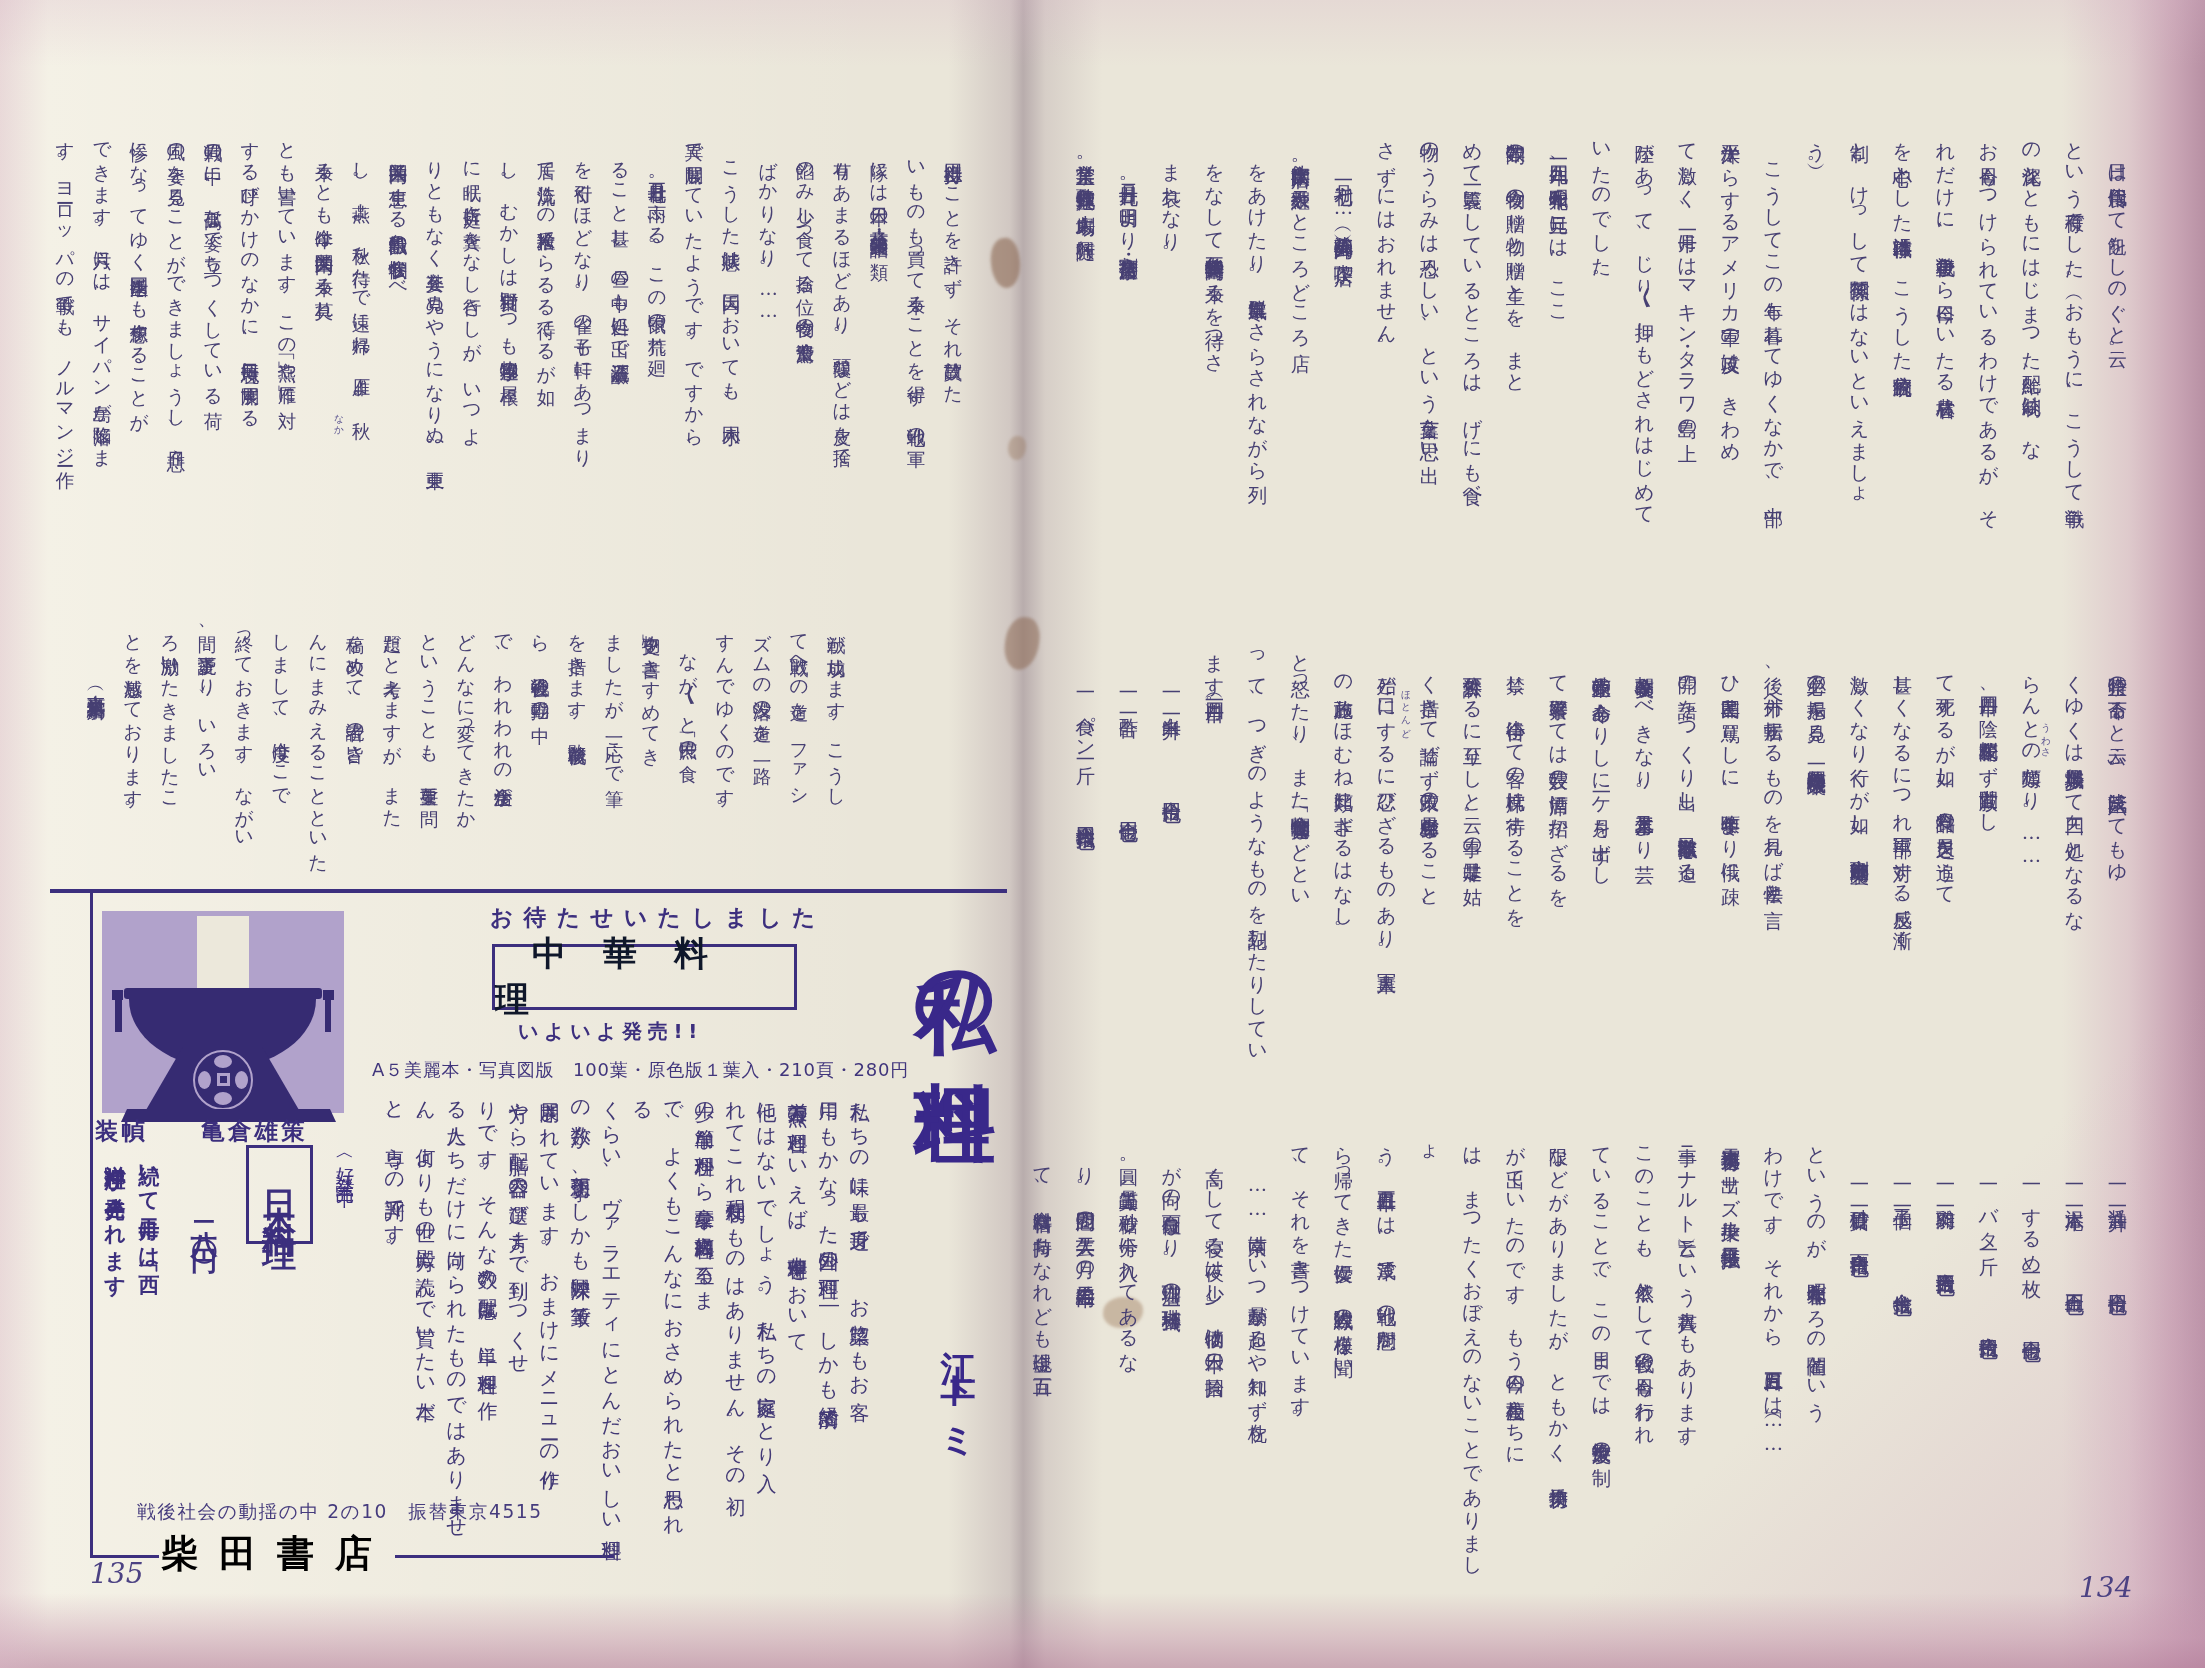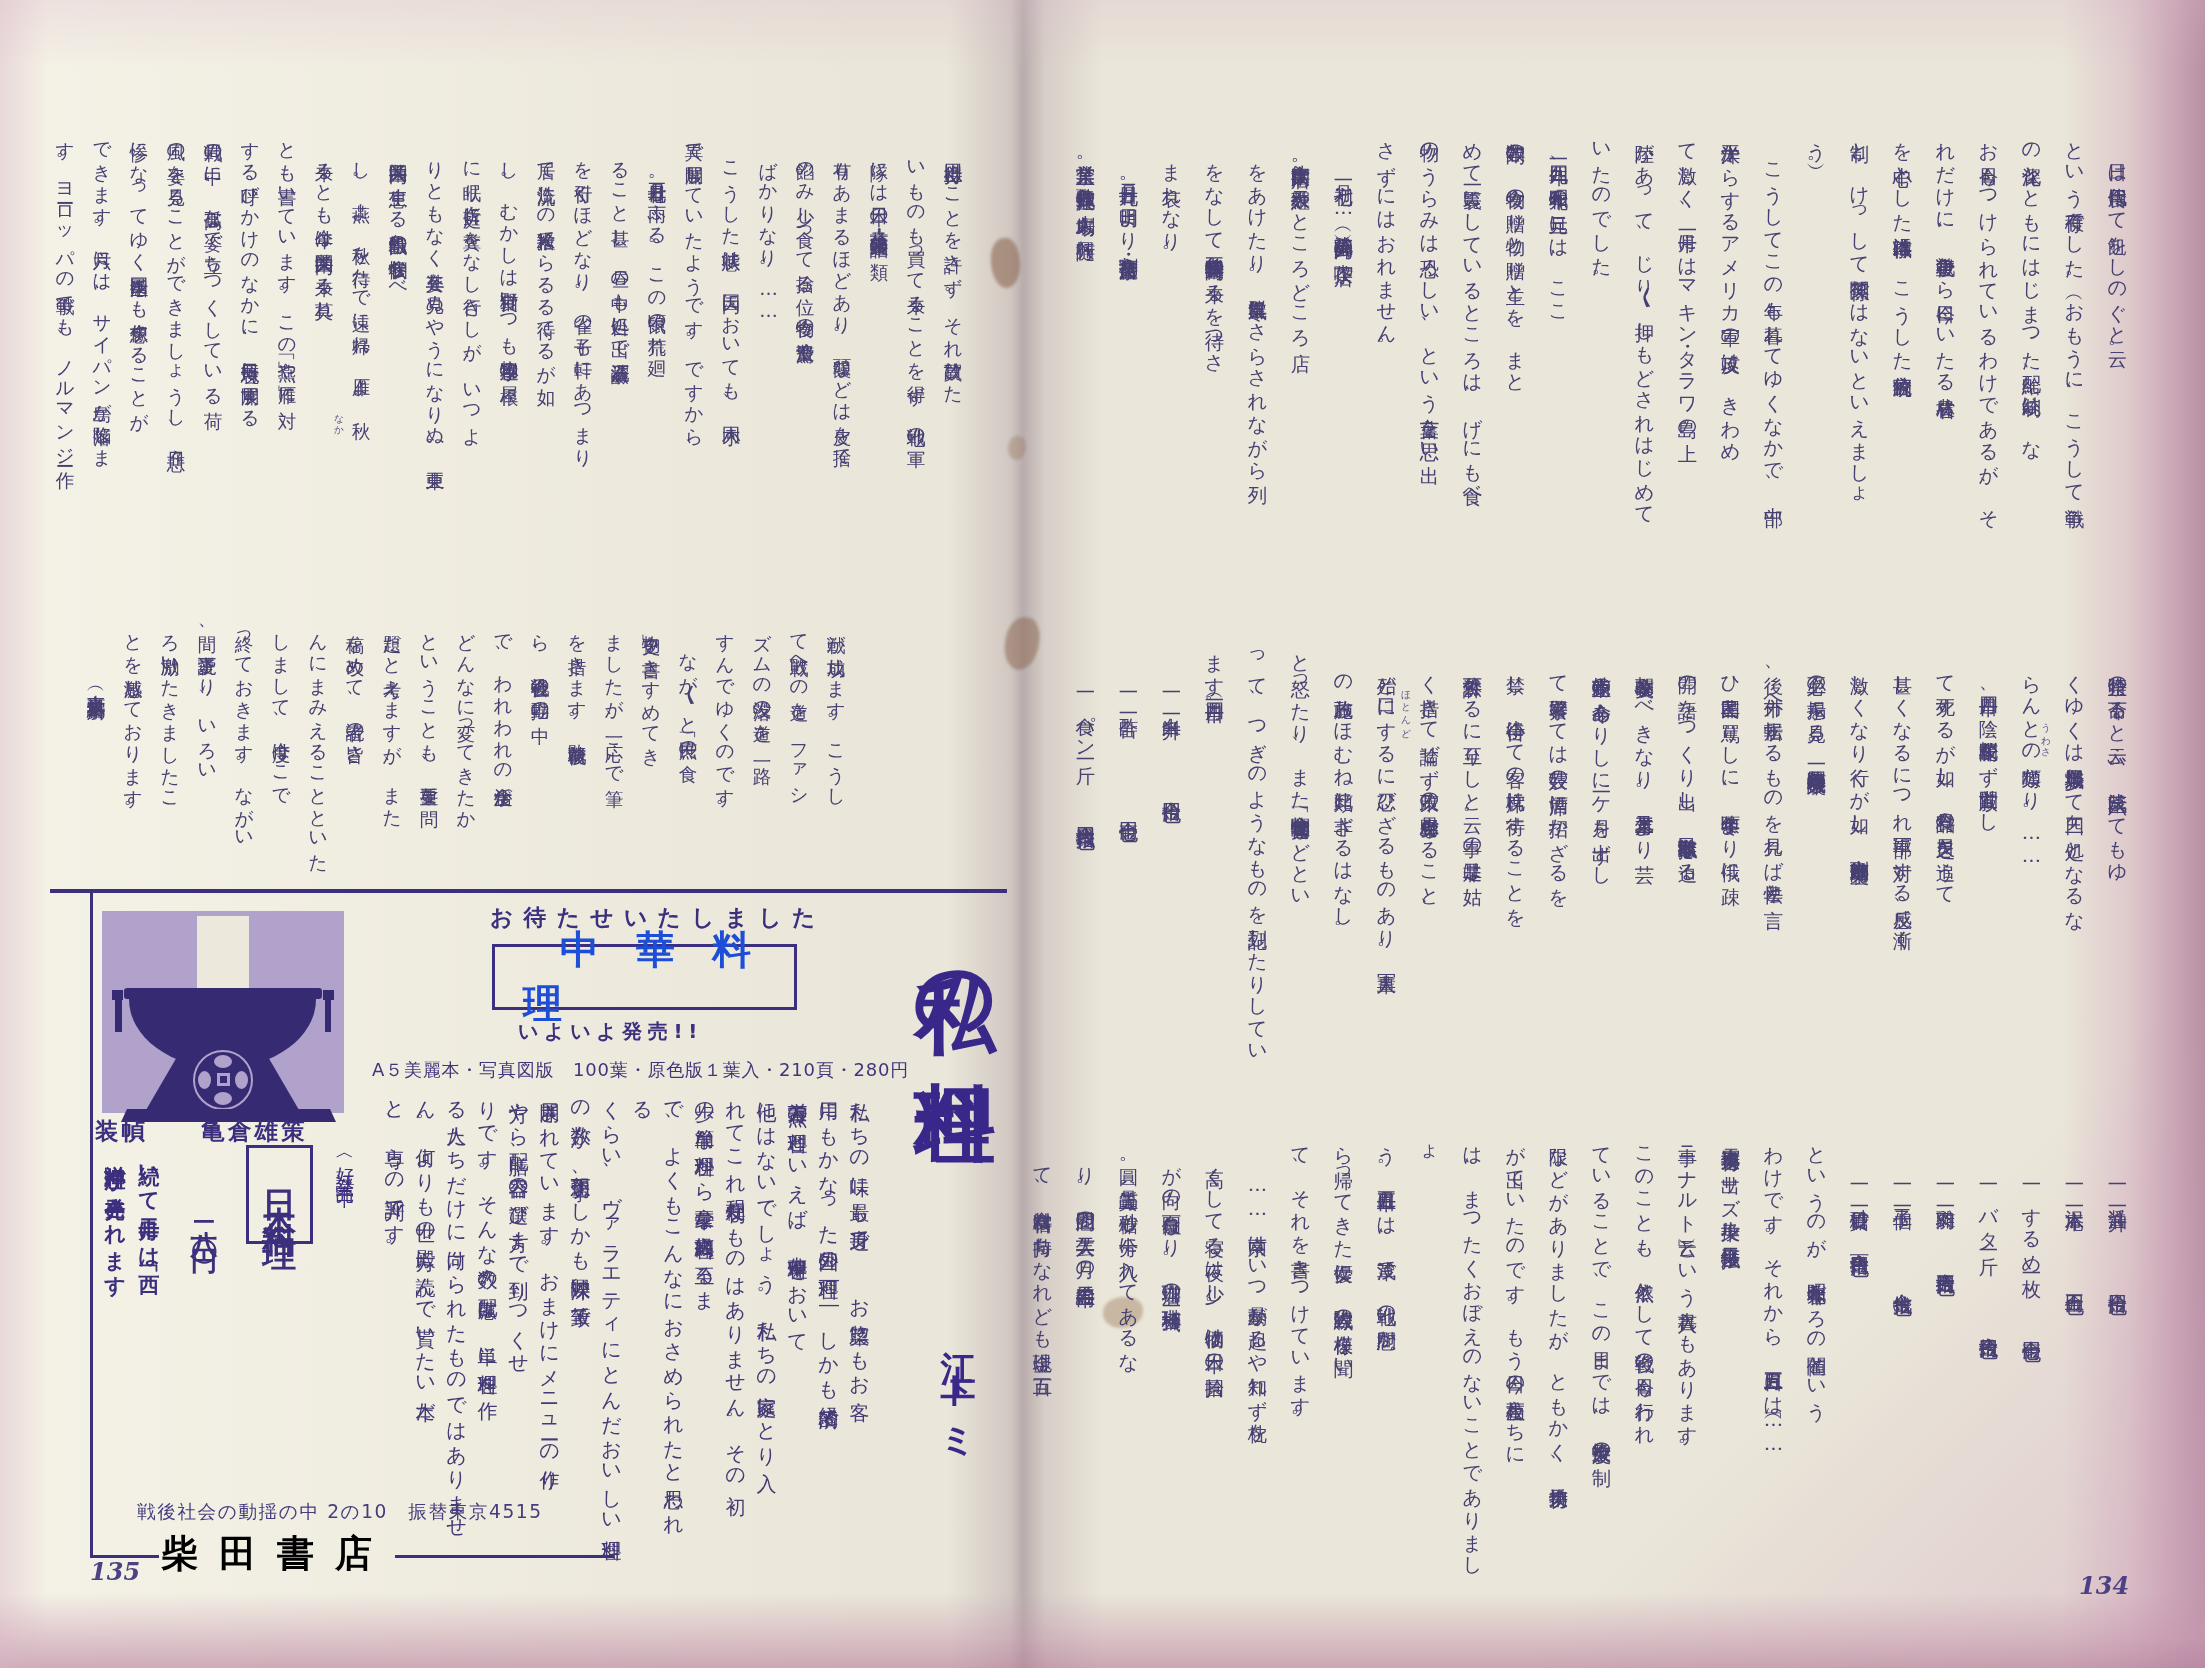--- a/index.html
+++ b/index.html
@@ -21,33 +21,33 @@
   .b4{left:1008px;top:436px;width:18px;height:24px;background:#9a7a60;opacity:.4;filter:blur(1.6px);}
 
   
   .vtext{position:absolute;writing-mode:vertical-rl;white-space:pre-wrap;
     color:#474073;text-orientation:upright;}
   .rp-row{font-size:19.4px;line-height:43px;letter-spacing:0.8px;height:445px;}
   .lp-row{font-size:18.6px;line-height:37px;letter-spacing:0.8px;height:445px;}
   .lp-row2{font-size:18.6px;line-height:37px;letter-spacing:0.8px;height:266px;}
   .furi{position:absolute;writing-mode:vertical-rl;font-size:9.7px;color:#5a5390;letter-spacing:1.6px;}
 
-  .pagenum{position:absolute;font-style:italic;font-size:24px;color:#4c4283;
-    font-family:"DejaVu Serif",serif;font-weight:bold;}
+  .pagenum{position:absolute;font-style:italic;font-size:28px;color:#4c4283;
+    font-family:"DejaVu Serif",serif;}
   .ad-rule-top{position:absolute;left:50px;top:889px;width:957px;height:4px;background:#3c2f7e;}
   .ad-border-left{position:absolute;left:90px;top:889px;width:3.2px;height:669px;background:#3c2f7e;}
   .ad-rule-bl{position:absolute;left:90px;top:1555px;width:69px;height:3.2px;background:#3c2f7e;}
   .ad-rule-br{position:absolute;left:395px;top:1555px;width:219px;height:3.2px;background:#3c2f7e;}
 
   .ad-tagline{position:absolute;left:490px;top:902px;font-family:"DejaVu Sans",sans-serif;
     font-weight:bold;font-size:22.6px;letter-spacing:10.5px;color:#3c2f7e;}
   .ad-boxtitle{position:absolute;left:492px;top:944px;width:305px;height:66px;
     border:3.2px solid #3c2f7e;box-sizing:border-box;display:flex;align-items:center;justify-content:center;}
-  .ad-boxtitle span{font-family:"DejaVu Sans",sans-serif;font-weight:bold;font-size:39px;
-    letter-spacing:37px;text-indent:37px;color:#1d4ed8;margin-left:28px;}
+  .ad-boxtitle span{font-family:"DejaVu Sans",sans-serif;font-weight:bold;font-size:34px;
+    letter-spacing:37px;text-indent:37px;color:#0f172a;}
   .ad-release{position:absolute;left:518px;top:1018px;font-family:"DejaVu Sans",sans-serif;
     font-weight:bold;font-size:20px;letter-spacing:5.6px;color:#3c2f7e;}
   .ad-spec{position:absolute;left:372px;top:1058px;font-family:"DejaVu Sans",sans-serif;
     font-size:18px;letter-spacing:0.8px;color:#40357c;}
   .ad-body{position:absolute;right:1330px;top:1087px;height:456px;writing-mode:vertical-rl;
     white-space:pre-wrap;font-size:20px;line-height:31px;letter-spacing:1.6px;color:#433a76;text-orientation:upright;}
   .ad-title{position:absolute;right:1195px;top:911px;writing-mode:vertical-rl;
     font-family:"DejaVu Serif",serif;font-weight:900;font-size:81px;letter-spacing:6.5px;
     color:#39288a;text-orientation:upright;}
   .ad-author{position:absolute;right:1224px;top:1324px;writing-mode:vertical-rl;

